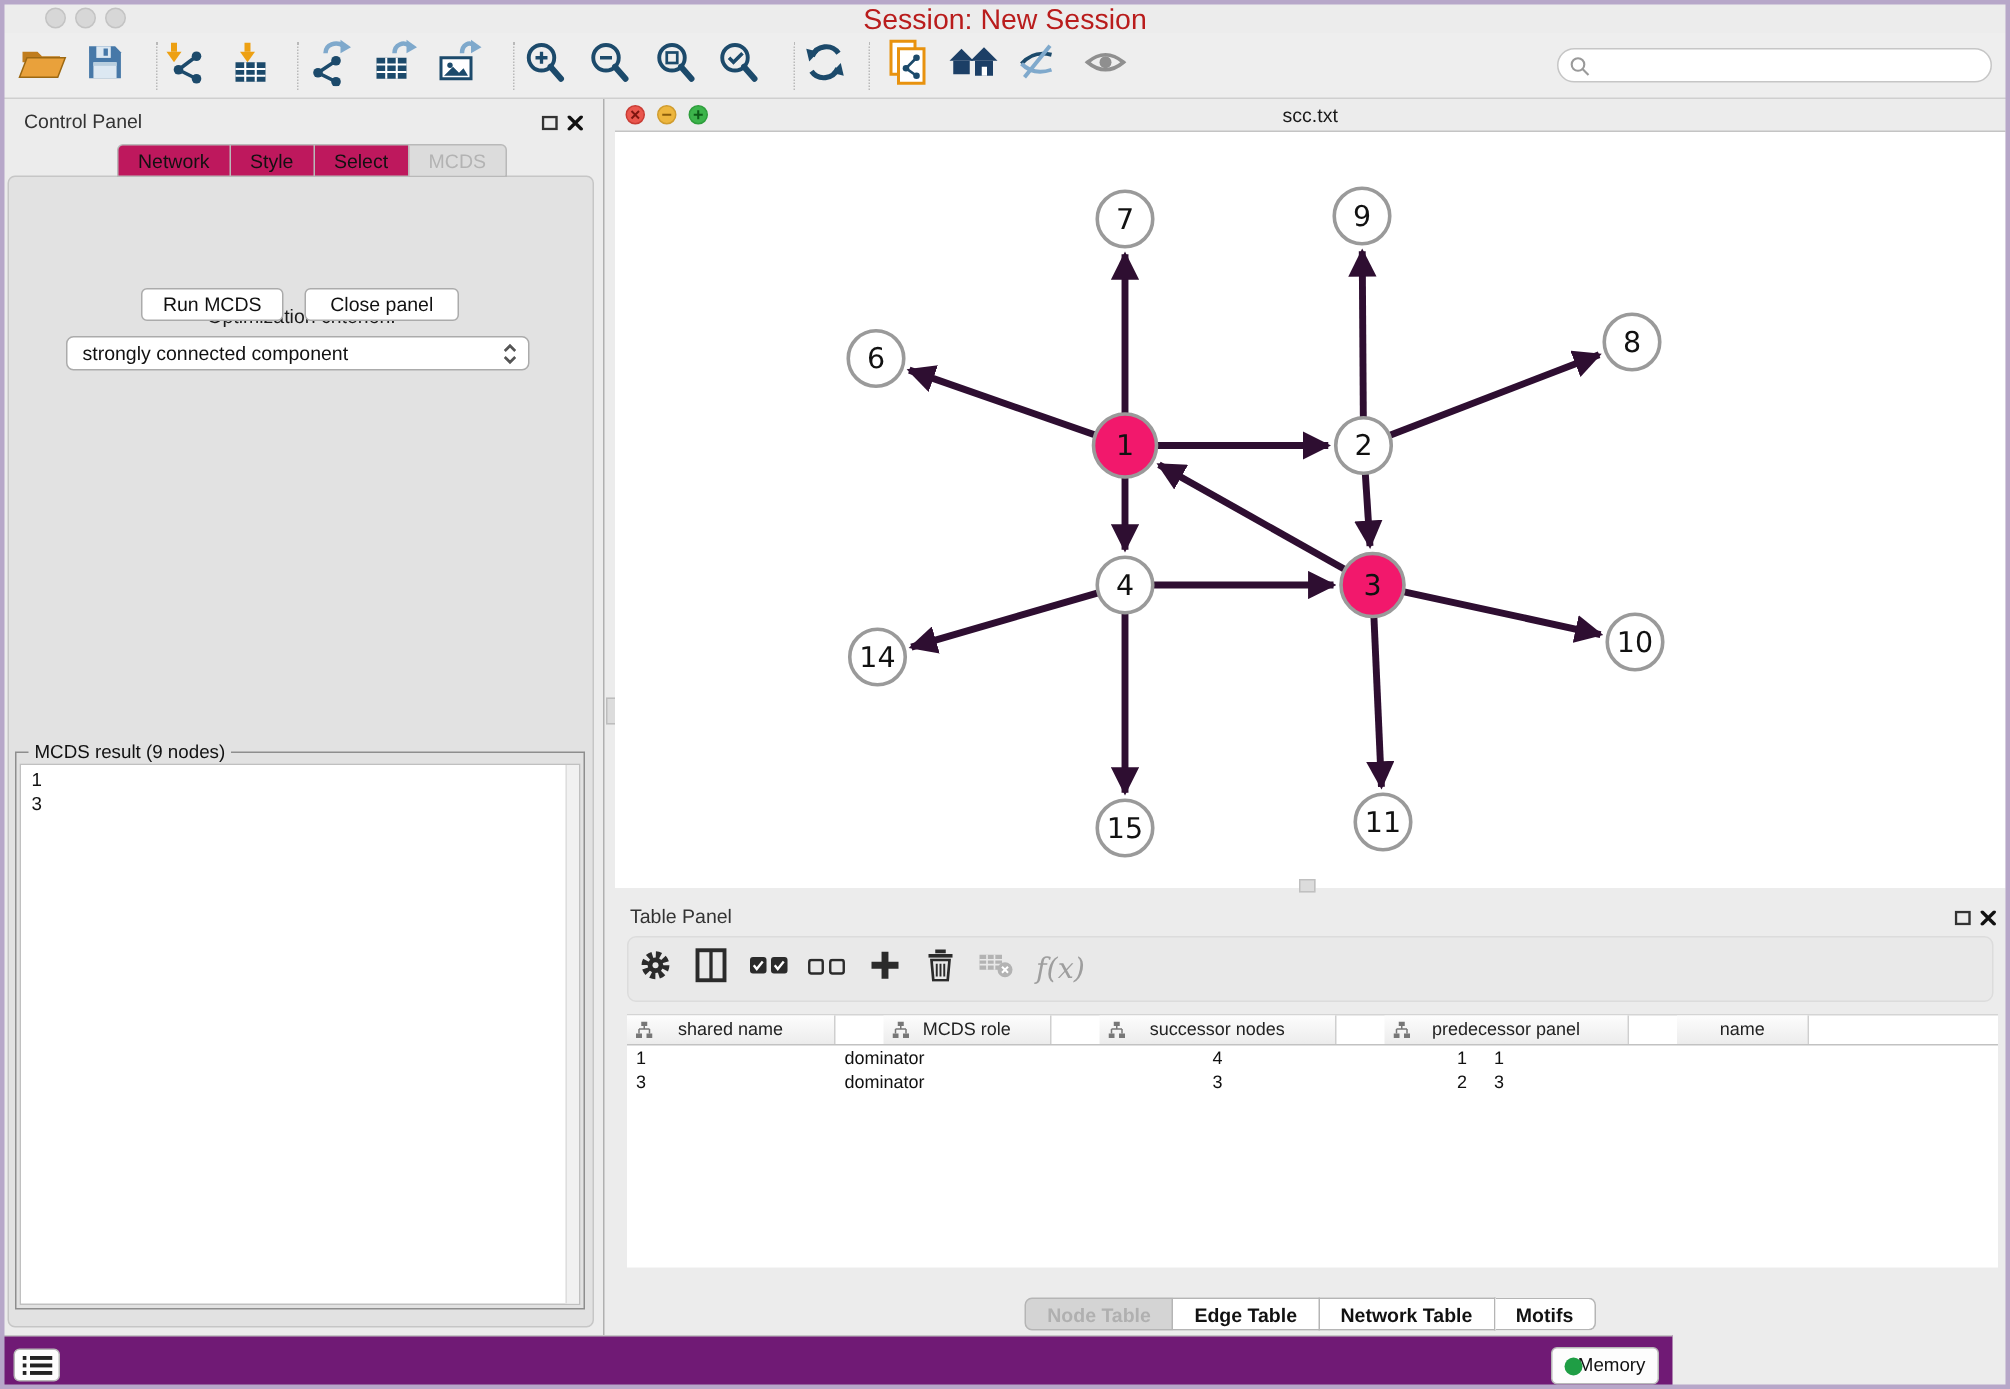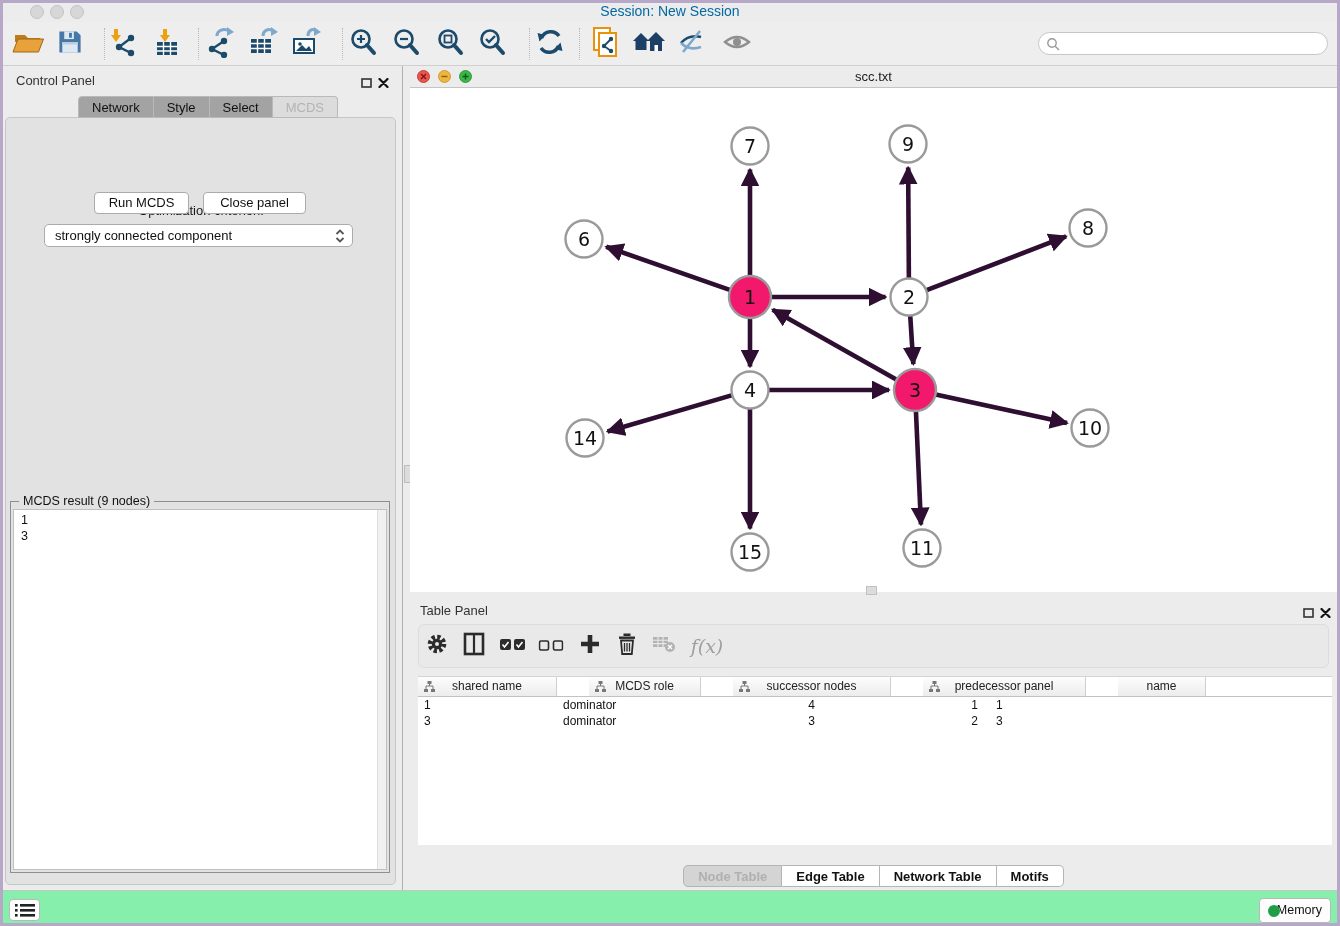--- a/index.html
+++ b/index.html
@@ -7,42 +7,42 @@
     width:1340px;height:926px;position:relative;overflow:hidden;
     background:#ececec;font-family:"Liberation Sans",sans-serif;color:#222;
     -webkit-font-smoothing:antialiased;
   }
   .frame{position:absolute;inset:0;border:3px solid #b7a7c9;z-index:90;pointer-events:none;}
 
   
   .titlebar{position:absolute;left:0;top:2;width:1340px;height:20px;background:#ececec;}
   .traffic-gray{position:absolute;top:5px;width:14px;height:14px;border-radius:50%;
     background:#d7d7d7;border:1px solid #c3c3c3;box-sizing:border-box;}
-  .app-title{position:absolute;left:0;right:0;top:3px;text-align:center;font-size:14px;color:#0369a1;}
+  .app-title{position:absolute;left:0;right:0;top:3px;text-align:center;font-size:19px;color:#b91c1c;}
 
   
   .toolbar{position:absolute;left:0;top:22px;width:1340px;height:44px;background:#eeeeee;
     border-bottom:1px solid #cfcfcf;box-sizing:border-box;}
   .tb-icon{position:absolute;top:50%;transform:translate(-50%,-50%);}
   .tb-sep{position:absolute;top:6px;height:32px;width:0;border-left:1px dotted #b9b9b9;}
   .searchbox{position:absolute;left:1038px;top:10px;width:290px;height:23px;background:#fff;
     border:1px solid #c6c6c6;border-radius:12px;box-sizing:border-box;}
   .searchbox svg{position:absolute;left:7px;top:4px;}
   .searchbox input{position:absolute;left:24px;top:1px;width:255px;height:19px;border:none;outline:none;
     background:transparent;font-size:13px;font-family:"Liberation Sans",sans-serif;}
 
   
   .control-panel{position:absolute;left:0;top:66px;width:402px;height:824px;background:#ececec;}
   .panel-head{position:absolute;left:0;top:0;width:100%;height:28px;}
   .panel-title{position:absolute;left:16px;top:7px;font-size:13px;color:#333;}
   .wicon{position:absolute;top:8px;cursor:default;}
   .cp-inner{position:absolute;left:5px;top:51px;width:391px;height:768px;background:#e2e2e2;
     border:1px solid #c6c6c6;border-radius:5px;box-sizing:border-box;}
   .cp-tabs{position:absolute;left:78px;top:30px;height:22px;display:flex;z-index:2;}
-  .cp-tab{height:22px;line-height:22px;padding:0 13px;font-size:13px;background:#a3a3a3;
+  .cp-tab{height:22px;line-height:22px;padding:0 13px;font-size:13px;background:#be185d;
     border:1px solid #b9b9b9;border-left:none;box-sizing:border-box;color:#111;}
   .cp-tab:first-child{border-left:1px solid #b9b9b9;border-radius:4px 0 0 0;}
   .cp-tab:last-child{border-radius:0 4px 0 0;}
   .cp-tab.selected{background:#dcdcdc;color:#b3b3b3;}
   .opt-label{position:absolute;left:0;width:402px;top:137px;text-align:center;font-size:13px;color:#1a1a1a;}
   .dropdown{position:absolute;left:44px;top:158px;width:309px;height:23px;background:#fff;
     border:1px solid #ababab;border-radius:5px;box-sizing:border-box;font-size:13px;line-height:21px;
     padding-left:10px;color:#111;}
   .dropdown .spin{position:absolute;right:7px;top:3px;}
   .cp-btn{position:absolute;height:22px;background:#fff;border:1px solid #ababab;border-radius:4px;
@@ -84,21 +84,21 @@
   .tbl-td.l{text-align:left;padding-left:6px;}
   .tbl-td.r{text-align:right;padding-right:12px;}
   .tp-tabs{position:absolute;left:0;right:0;top:269px;display:flex;justify-content:center;}
   .tp-tab{height:22px;line-height:22px;padding:0 14px;font-size:13px;font-weight:bold;background:#fff;
     border:1px solid #b5b5b5;border-left:none;box-sizing:border-box;color:#111;}
   .tp-tab:first-child{border-left:1px solid #b5b5b5;border-radius:5px 0 0 5px;}
   .tp-tab:last-child{border-radius:0 5px 5px 0;}
   .tp-tab.selected{background:#d4d4d4;color:#b0b0b0;}
 
   
-  .statusbar{position:absolute;left:0;top:890px;width:1340px;height:36px;background:#86efac;border-top:1px solid #c5c5c5;box-sizing:border-box;}
+  .statusbar{position:absolute;left:0;top:890px;width:1115px;height:36px;background:#701a75;border-top:1px solid #c5c5c5;box-sizing:border-box;}
   .sb-btn{position:absolute;left:9px;top:8px;width:31px;height:22px;background:#fdfdfd;border:1px solid #b8b8b8;border-radius:4px;box-sizing:border-box;}
   .mem-btn{position:absolute;right:9px;top:7px;width:72px;height:25px;background:#fdfdfd;border:1px solid #b8b8b8;border-radius:4px;
     box-sizing:border-box;font-size:12.5px;color:#111;line-height:23px;text-align:right;padding-right:8px;}
   .mem-dot{position:absolute;left:8px;top:6px;width:12px;height:12px;border-radius:50%;background:#1f9e45;}
 </style>
 </head>
 <body>
 
 <div class="titlebar">
   <div class="traffic-gray" style="left:30px"></div>

